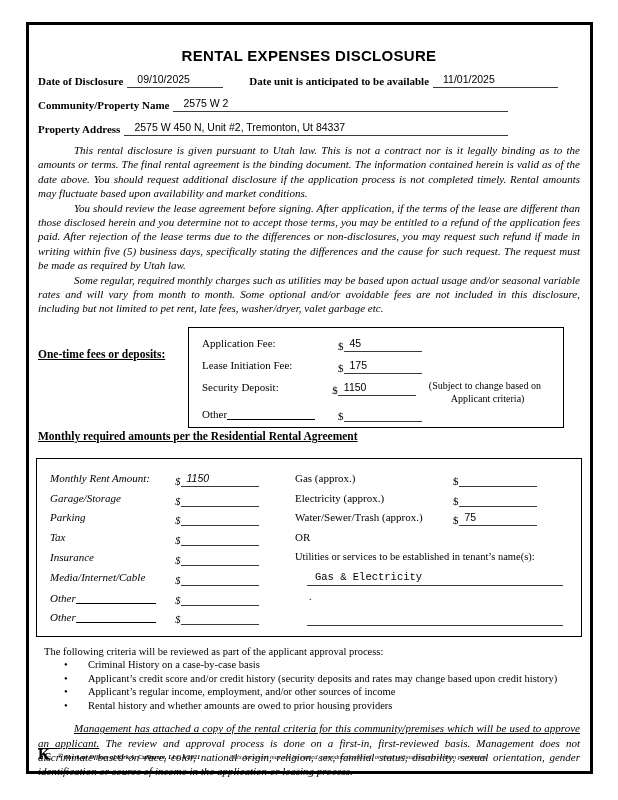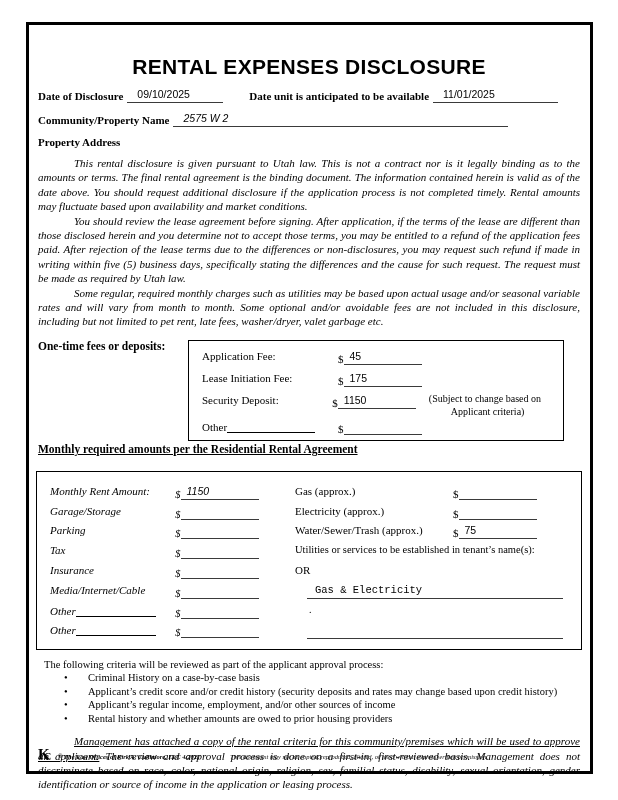--- a/index.html
+++ b/index.html
@@ -5,41 +5,41 @@
   html,body { margin:0; padding:0; background:#fff; }
   .sheet {
     position:relative; width:618px; height:800px; background:#ffffff;
     font-family:"Liberation Serif", serif; color:#000; overflow:hidden;
   }
   .frame {
     position:absolute; left:26px; top:22px; width:567px; height:752px;
     border:3px solid #000; box-sizing:border-box; padding:6px 10px 0 9px;
   }
   .doc-title {
-    margin-top:24px; text-align:center; font-family:"Liberation Sans", sans-serif;
-    font-weight:bold; font-size:21px; letter-spacing:0.3px;
+    margin-top:16px; text-align:center; font-family:"Liberation Sans", sans-serif;
+    font-weight:bold; font-size:15px; letter-spacing:0.3px;
   }
   
   .frow { display:flex; align-items:flex-end; margin-top:9px; font-weight:bold; font-size:11px; }
   .flabel { white-space:nowrap; padding-bottom:1px; }
   .fline {
     border-bottom:1.2px solid #3a3a3a; font-family:"Liberation Sans", sans-serif;
     font-weight:normal; font-size:10.5px; padding:0 0 1px 10px; min-height:13px;
     white-space:nowrap; overflow:visible;
   }
   .w-date1 { width:86px; margin-left:4px; }
   .lbl-gap { margin-left:26px; }
   .w-date2 { flex:1; margin-left:4px; margin-right:22px; }
-  .w-long  { flex:1; margin-left:4px; margin-right:72px;font-style:italic; }
+  .w-long  { flex:1; margin-left:4px; margin-right:72px; }
   
   .para { font-size:11px; line-height:14.4px; text-align:justify; text-indent:36px; margin:0;font-style:italic; }
   .para.first { margin-top:7px; }
   
   .ot-section { position:relative; margin-top:11px; height:103px; }
-  .ot-heading { position:absolute; left:0; top:0; font-weight:bold; font-size:11.5px; }
+  .ot-heading { position:absolute; left:0; top:21px; font-weight:bold; font-size:11.5px; text-decoration:underline; }
   .ot-box {
     margin-left:150px; width:376px; height:101px; border:1.2px solid #000;
     box-sizing:border-box; padding:9px 0 0 13px;
   }
   .ot-row { display:flex; font-size:11px; height:22px; align-items:flex-start; }
   .ot-row.last { margin-top:4px; }
   .ot-label { width:136px; white-space:nowrap; }
   .money { white-space:nowrap; }
   .mline {
     display:inline-block; width:72px; border-bottom:1.1px solid #3a3a3a;
@@ -102,20 +102,21 @@
       <span class="fline w-date2">11/01/2025</span>
     </div>
 
     <div class="frow">
       <span class="flabel">Community/Property Name</span>
       <span class="fline w-long">2575 W 2</span>
     </div>
 
     <div class="frow">
       <span class="flabel">Property Address</span>
+      <span class="fline w-long">2575 W 450 N, Unit #2, Tremonton, Ut 84337</span>
     </div>
 
     <p class="para first">This rental disclosure is given pursuant to Utah law. This is not a contract nor is it legally binding as to the amounts or terms. The final rental agreement is the binding document. The information contained herein is valid as of the date above. You should request additional disclosure if the application process is not completed timely. Rental amounts may fluctuate based upon availability and market conditions.</p>
     <p class="para">You should review the lease agreement before signing. After application, if the terms of the lease are different than those disclosed herein and you determine not to accept those terms, you may be entitled to a refund of the application fees paid. After rejection of the lease terms due to the differences or non-disclosures, you may request such refund if made in writing within five (5) business days, specifically stating the differences and the cause for such request.  The request must be made as required by Utah law.</p>
     <p class="para">Some regular, required monthly charges such as utilities may be based upon actual usage and/or seasonal variable rates and will vary from month to month. Some optional and/or avoidable fees are not included in this disclosure, including but not limited to pet rent, late fees, washer/dryer, valet garbage etc.</p>
 
     <div class="ot-section">
       <span class="ot-heading">One-time fees or deposits:</span>
       <div class="ot-box">
         <div class="ot-row">
@@ -182,24 +183,24 @@
         </div>
         <div class="mrow">
           <span class="mr-label">Electricity (approx.)</span>
           <span class="money"><span>$</span><span class="mline"></span></span>
         </div>
         <div class="mrow">
           <span class="mr-label">Water/Sewer/Trash (approx.)</span>
           <span class="money"><span>$</span><span class="mline">75</span></span>
         </div>
         <div class="mrow">
+          <span>OR</span>
+        </div>
+        <div class="mrow">
           <span class="util-lbl">Utilities or services to be established in tenant’s name(s):</span>
-        </div>
-        <div class="mrow">
-          <span>OR</span>
         </div>
         <div class="mrow util-line-row">
           <span class="uline">Gas &amp; Electricity</span>
         </div>
         <div class="mrow period-row">
           <span>.</span>
         </div>
         <div class="mrow util-line-row">
           <span class="uline empty"></span>
         </div>

